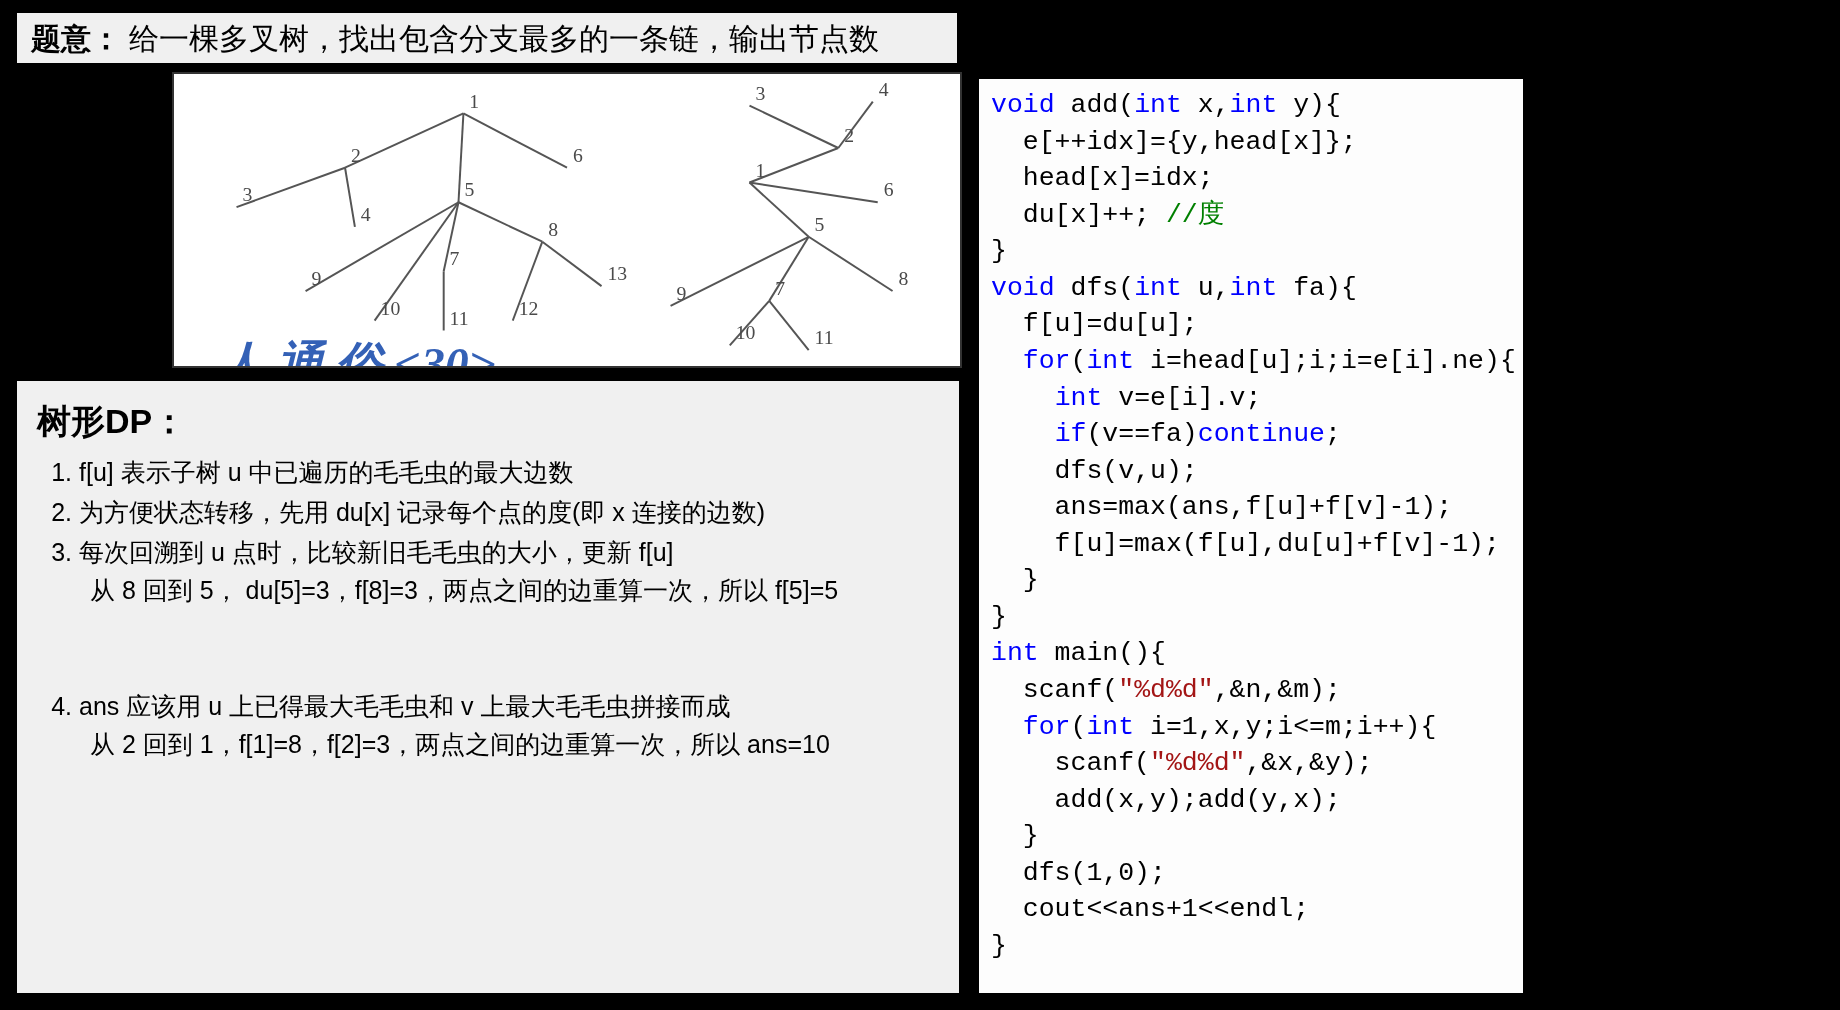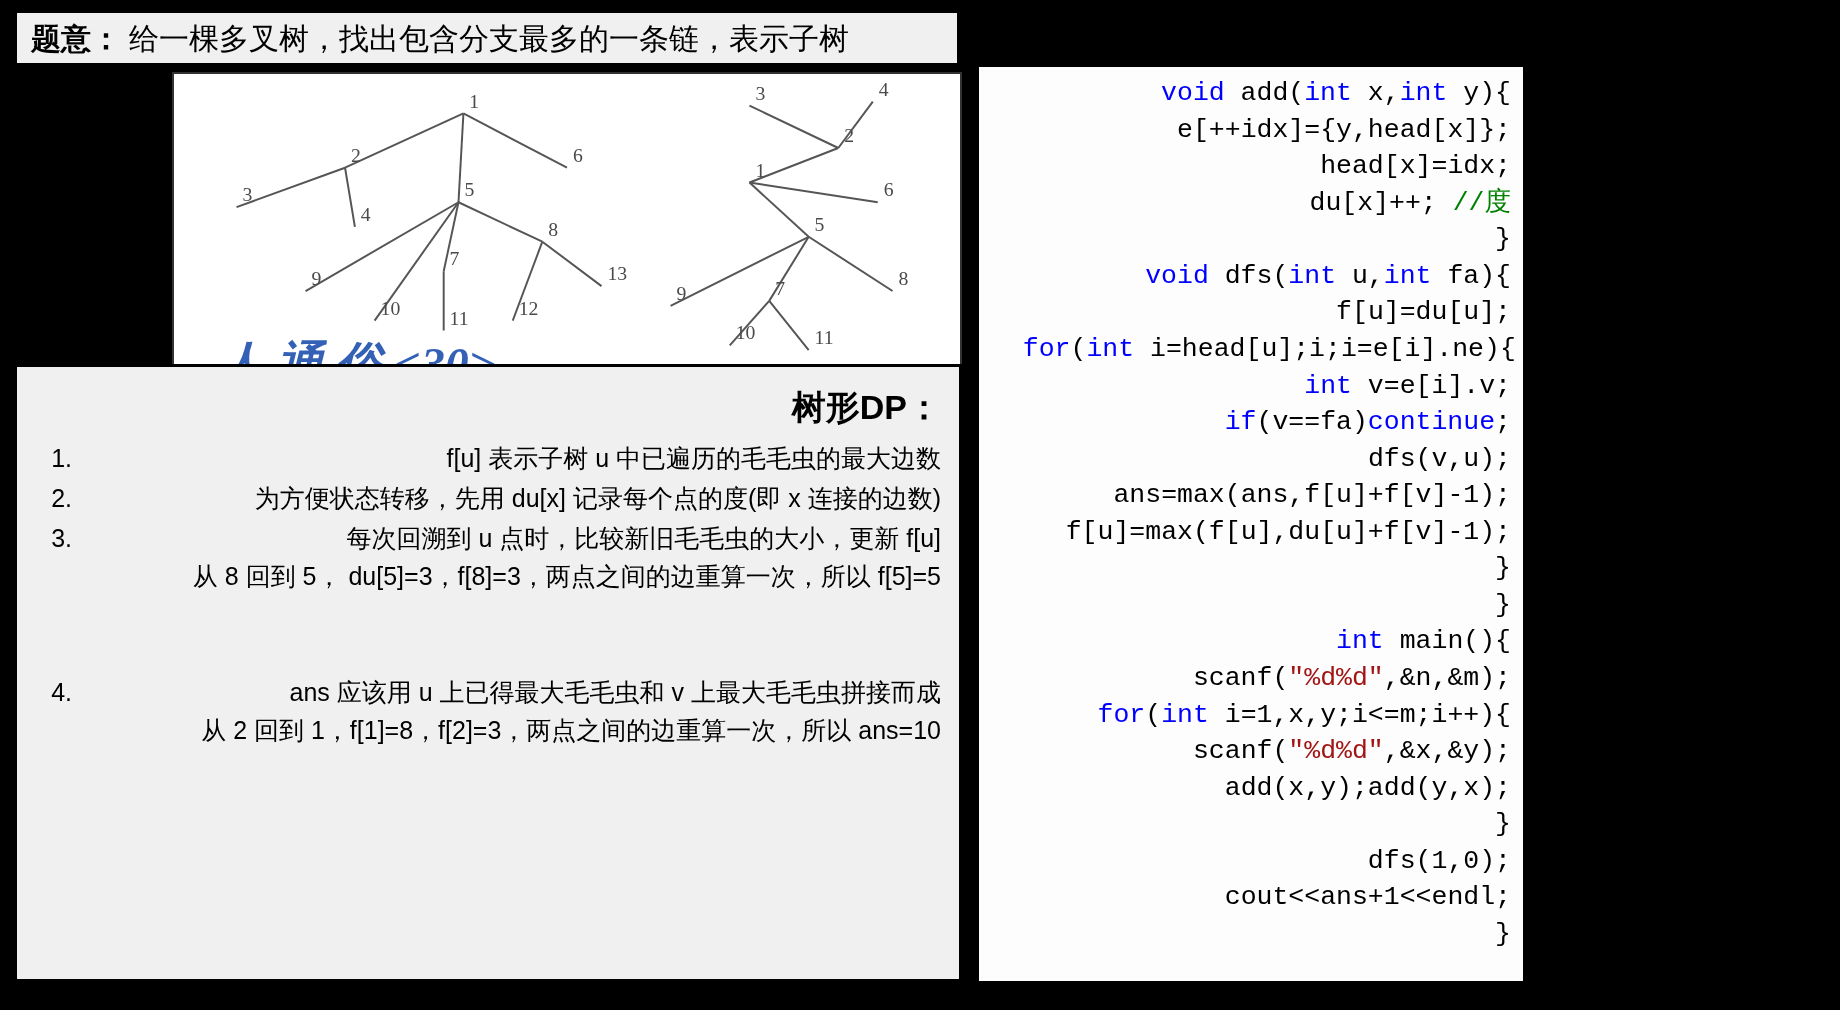--- a/index.html
+++ b/index.html
@@ -9,21 +9,20 @@
     font-family: "Microsoft YaHei", "SimHei", sans-serif;
     width: 1840px;
     height: 1010px;
     overflow: hidden;
   }
   .stage {
     position: relative;
     width: 1840px;
     height: 744px;
     background: #000;
-    text-align: right;
   }
   .box {
     position: absolute;
     background: #f0f0f0;
     border: 3px solid #000;
     box-sizing: border-box;
     padding: 6px 14px;
     font-size: 30px;
     color: #000;
     line-height: 1.3;
@@ -34,38 +33,38 @@
     position: absolute;
     left: 172px; top: 72px;
     width: 790px; height: 296px;
     background: #fff;
     border: 2px solid #333;
     box-sizing: border-box;
     overflow: hidden;
   }
   .img-box svg { width: 100%; height: 100%; }
   .dp-box {
-    left: 14px; top: 364px; width: 948px; height: 618px;
+    left: 14px; top: 378px; width: 948px; height: 618px;
     padding: 14px 18px 14px 18px;
   }
   .dp-title { font-weight: 700; font-size: 34px; margin: 4px 0 10px 2px; }
   ol.steps {
     margin: 0 0 0 0;
     padding: 0 0 0 44px;
     list-style: decimal;
   }
   ol.steps > li {
     font-size: 25px;
     line-height: 1.52;
     margin-bottom: 2px;
   }
   .indent { padding-left: 0px; display: block; margin-left: 11px; }
   .code-box {
     position: absolute;
-    left: 976px; top: 64px;
+    left: 976px; top: 76px;
     width: 550px; height: 920px;
     background: #fdfdfd;
     border: 3px solid #000;
     box-sizing: border-box;
     padding: 8px 12px;
   }
   pre.code {
     margin: 0;
     font-family: Consolas, "Courier New", monospace;
     font-size: 26.5px;
@@ -90,21 +89,21 @@
     opacity: 0.95;
   }
 </style>
 </head>
 <body>
 
 <div class="stage">
 
   <div class="box title-box">
     <span class="title-label">题意：</span>
-    <span>给一棵多叉树，找出包含分支最多的一条链，表示子树</span>
+    <span>给一棵多叉树，找出包含分支最多的一条链，输出节点数</span>
   </div>
 
   <div class="img-box">
     <svg viewBox="0 0 790 296">
       <g id="left-tree">
           <line x1="290" y1="40" x2="170" y2="95" stroke="#555" stroke-width="2"></line>
           <line x1="290" y1="40" x2="285" y2="130" stroke="#555" stroke-width="2"></line>
           <line x1="290" y1="40" x2="395" y2="95" stroke="#555" stroke-width="2"></line>
           <line x1="170" y1="95" x2="60" y2="135" stroke="#555" stroke-width="2"></line>
           <line x1="170" y1="95" x2="180" y2="155" stroke="#555" stroke-width="2"></line>

